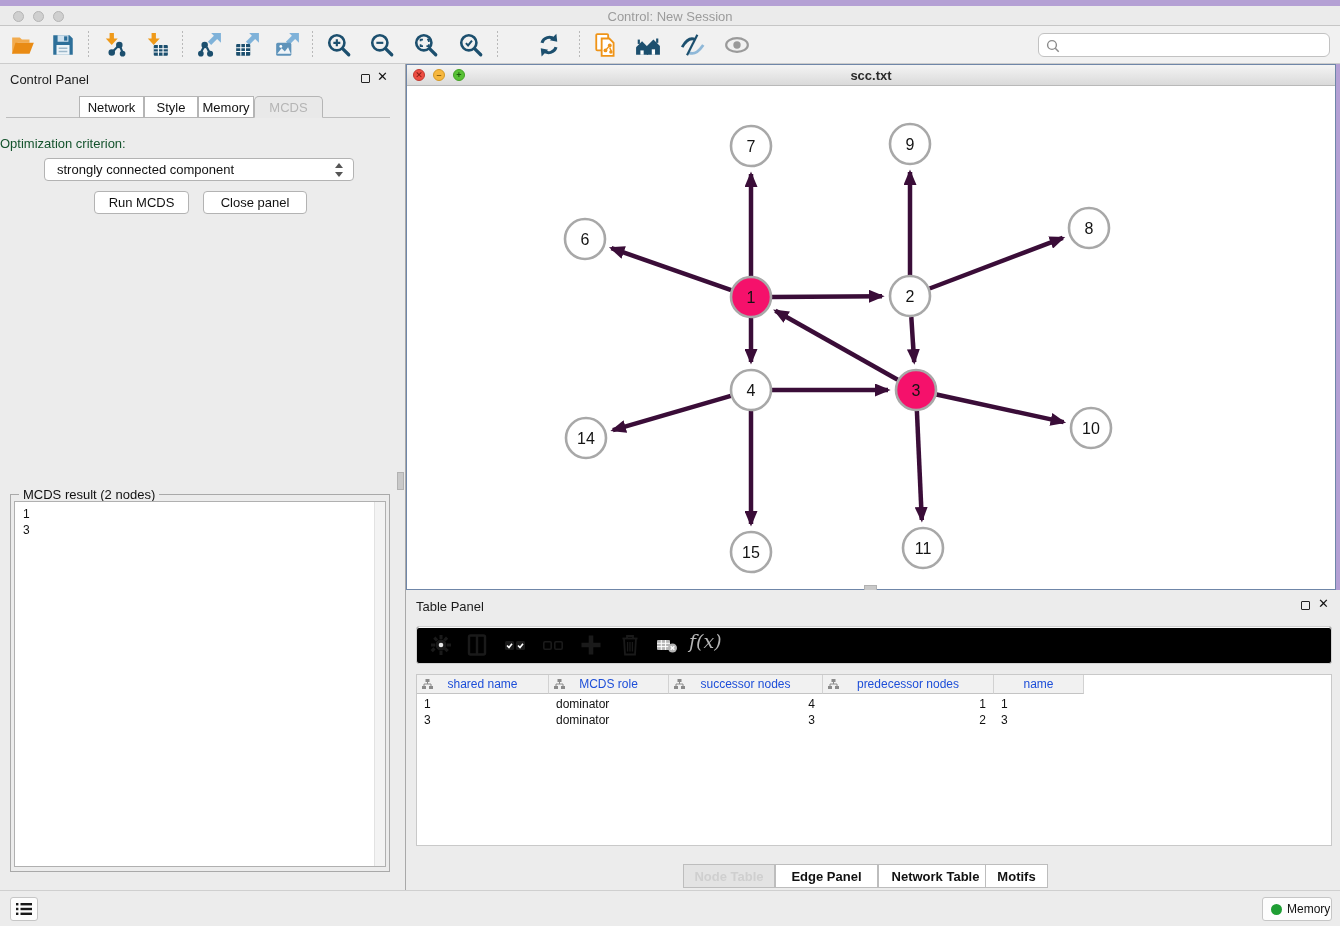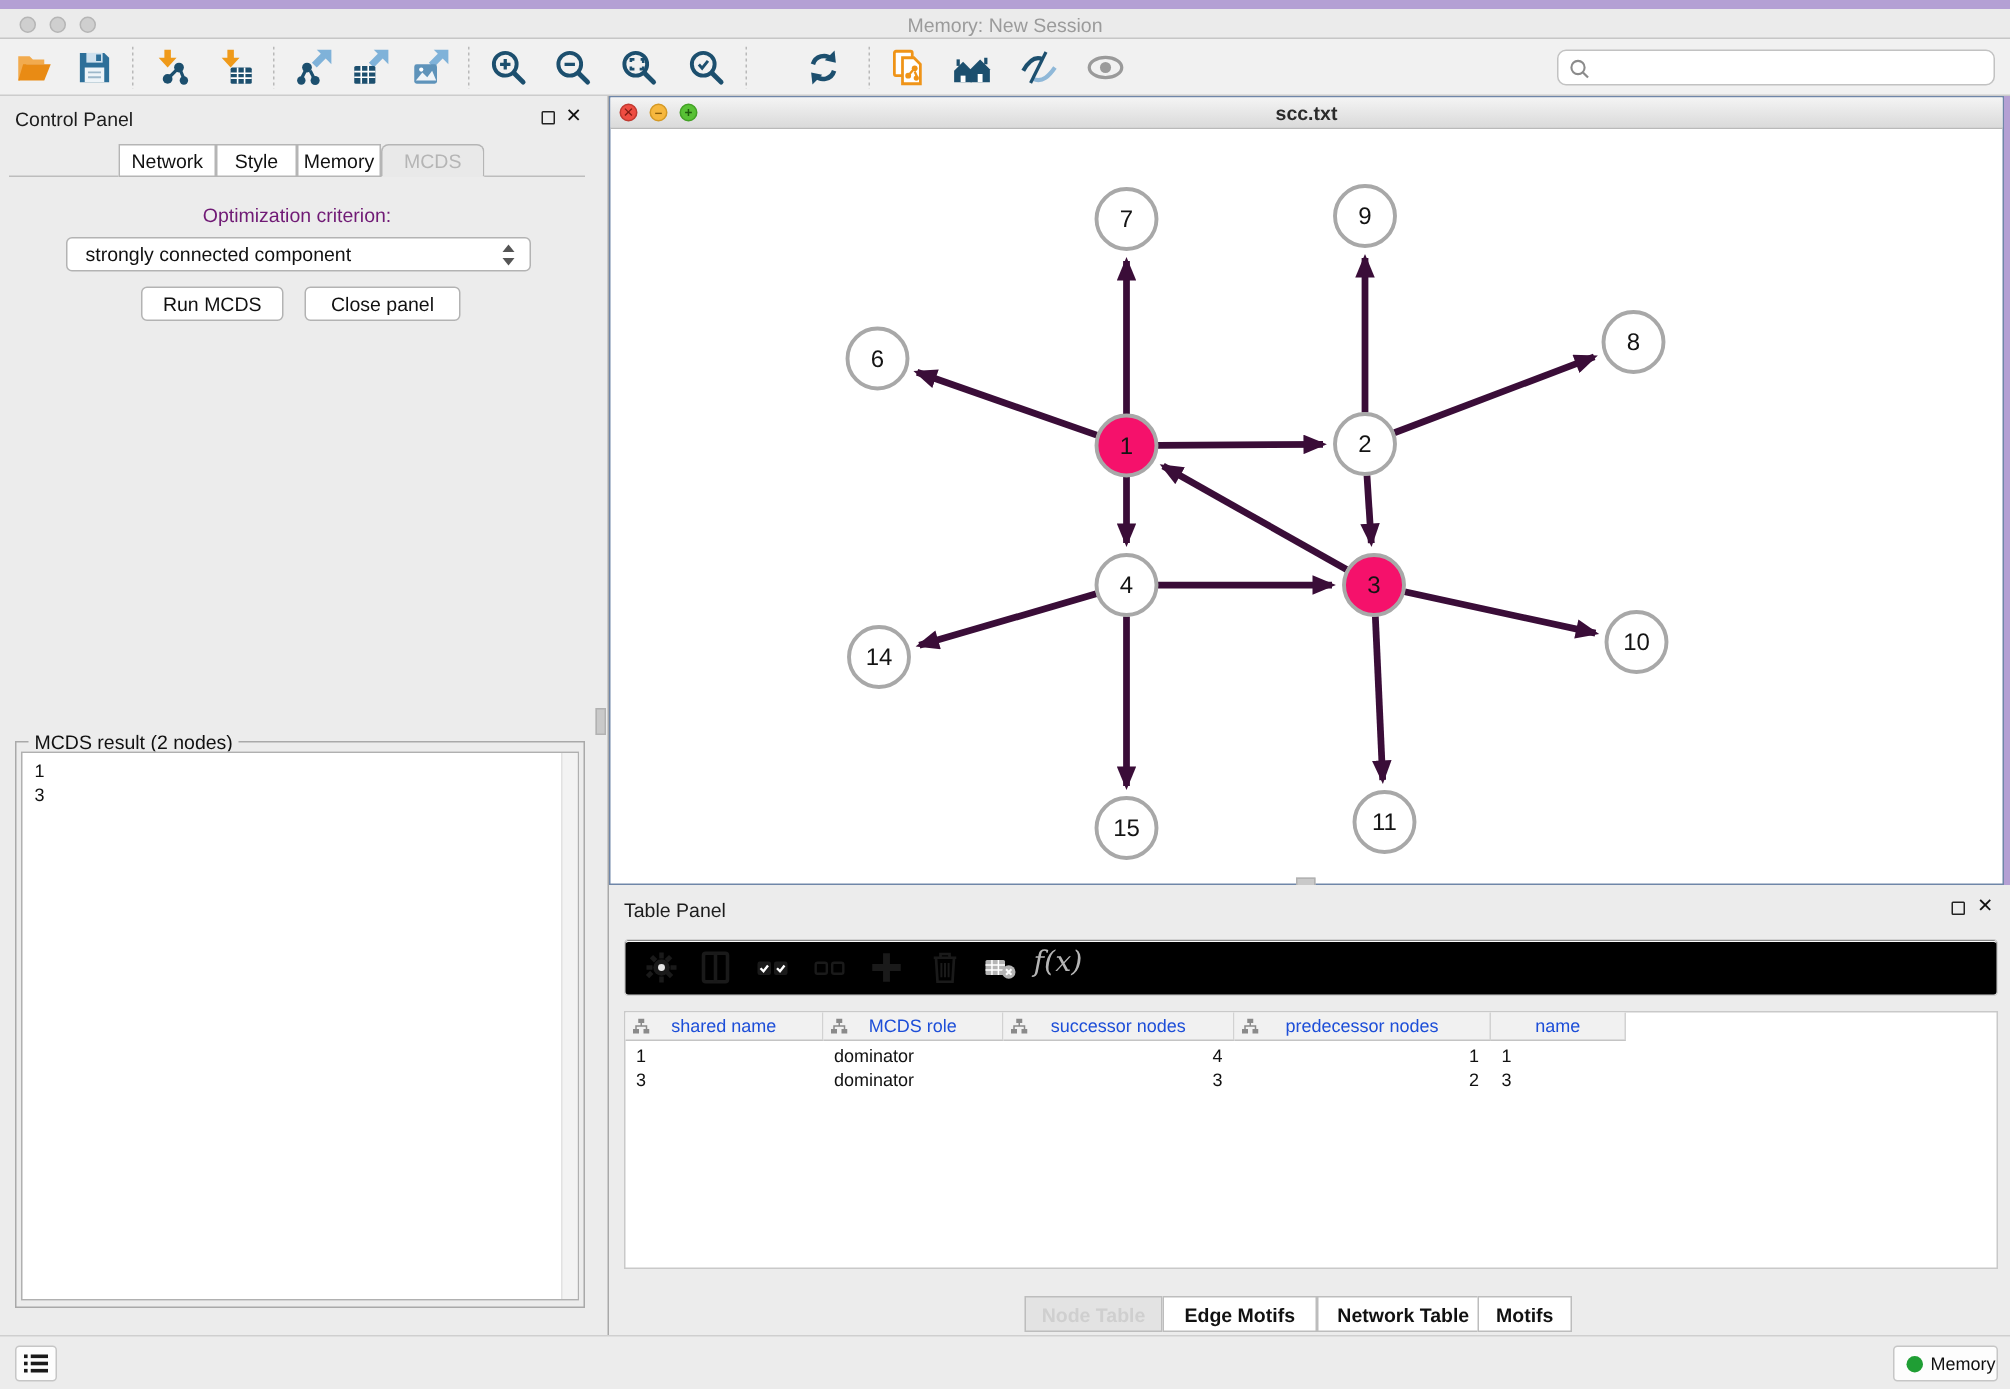--- a/index.html
+++ b/index.html
@@ -30,21 +30,21 @@
   .panel-title { position:absolute; left:10px; top:8px; font-size:13px; color:#1c1c1c; }
   .float-btn { position:absolute; top:10px; width:9px; height:9px; border:1.6px solid #222; border-radius:1px; }
   .close-btn { position:absolute; top:5px; font-size:13px; font-weight:bold; color:#111; }
 
   .cp-tabs { position:absolute; left:0; top:32px; width:396px; height:22px; }
   .tab { position:absolute; top:0; height:22px; line-height:21px; text-align:center;
     font-size:13px; background:#fff; border:1px solid #b5b5b5; color:#111; }
   .tab.sel { background:#e9e9e9; color:#b5b5b5; border-radius:5px 5px 0 0; border-bottom:1px solid #e9e9e9; }
   .cp-body-line { position:absolute; left:6px; top:53px; width:384px; height:1px; background:#bdbdbd; }
 
-  .opt-label { position:absolute; left:0; top:72px; width:396px; text-align:center; font-size:13px; color:#701a75; }
+  .opt-label { position:absolute; left:0; top:72px; width:396px; text-align:left; font-size:13px; color:#14532d; }
   .dropdown { position:absolute; left:44px; top:94px; width:310px; height:23px; background:#fff;
     border:1px solid #b3b3b3; border-radius:4px; font-size:13px; color:#111; line-height:21px; padding-left:12px; }
   .dd-arrows { position:absolute; right:9px; top:3px; width:9px; height:16px; }
   .dd-arrows i { position:absolute; left:0; width:0; height:0; border-left:4.5px solid transparent; border-right:4.5px solid transparent; }
   .dd-up { top:1px; border-bottom:5px solid #555; }
   .dd-down { bottom:1px; border-top:5px solid #555; }
   .cp-btn { position:absolute; top:127px; height:23px; background:#fff; border:1px solid #b3b3b3;
     border-radius:4px; font-size:13px; color:#111; text-align:center; line-height:21px; }
 
   .result-group { position:absolute; left:10px; top:430px; width:380px; height:378px; border:1px solid #a9a9a9; }
@@ -100,21 +100,21 @@
 </style>
 </head>
 <body>
 
 <div id="app">
 
   <div class="titlebar">
     <span class="tl-dot" style="left:13px"></span>
     <span class="tl-dot" style="left:33px"></span>
     <span class="tl-dot" style="left:53px"></span>
-    <div class="win-title">Memory: New Session</div>
+    <div class="win-title">Control: New Session</div>
   </div>
 
   <div class="toolbar">
     <svg class="tbtn" style="left:10px" viewBox="0 0 24 24">
       <path d="M2 5h7l2 2h7v3H7L3 20H2z" fill="#f2ab4e"></path>
       <path d="M5 10h17l-4 10H2z" fill="#e98b14"></path>
     </svg>
     <svg class="tbtn" style="left:50px" viewBox="0 0 24 24">
       <path d="M3 3h15l3 3v15H3z" fill="#2d6f99"></path>
       <rect x="7" y="3" width="10" height="6" fill="#cfe1ee"></rect>
@@ -414,21 +414,21 @@
           <div class="td-cell al" style="left: 0px; width: 132px;">3</div>
           <div class="td-cell al" style="left: 132px; width: 120px;">dominator</div>
           <div class="td-cell ar" style="left: 252px; width: 154px;">3</div>
           <div class="td-cell ar" style="left: 406px; width: 171px;">2</div>
           <div class="td-cell al" style="left: 577px; width: 90px;">3</div>
         </div>
       </div>
 
     <div class="tp-tabs" id="tp-tabs">
         <div class="tp-tab sel" style="left: 277px; width: 92px;">Node Table</div>
-        <div class="tp-tab" style="left: 369px; width: 103px;">Edge Motifs</div>
+        <div class="tp-tab" style="left: 369px; width: 103px;">Edge Panel</div>
         <div class="tp-tab" style="left: 472px; width: 115px;">Network Table</div>
         <div class="tp-tab" style="left: 579px; width: 63px;">Motifs</div>
       </div>
   </div>
 
   <div class="statusbar">
     <div class="sb-btn" style="left:10px; width:28px">
       <svg width="18" height="16" viewBox="0 0 18 16" style="margin:3px 0 0 4px">
         <g fill="#1a1a1a">
           <rect x="1" y="2" width="2.4" height="2.4"></rect>

